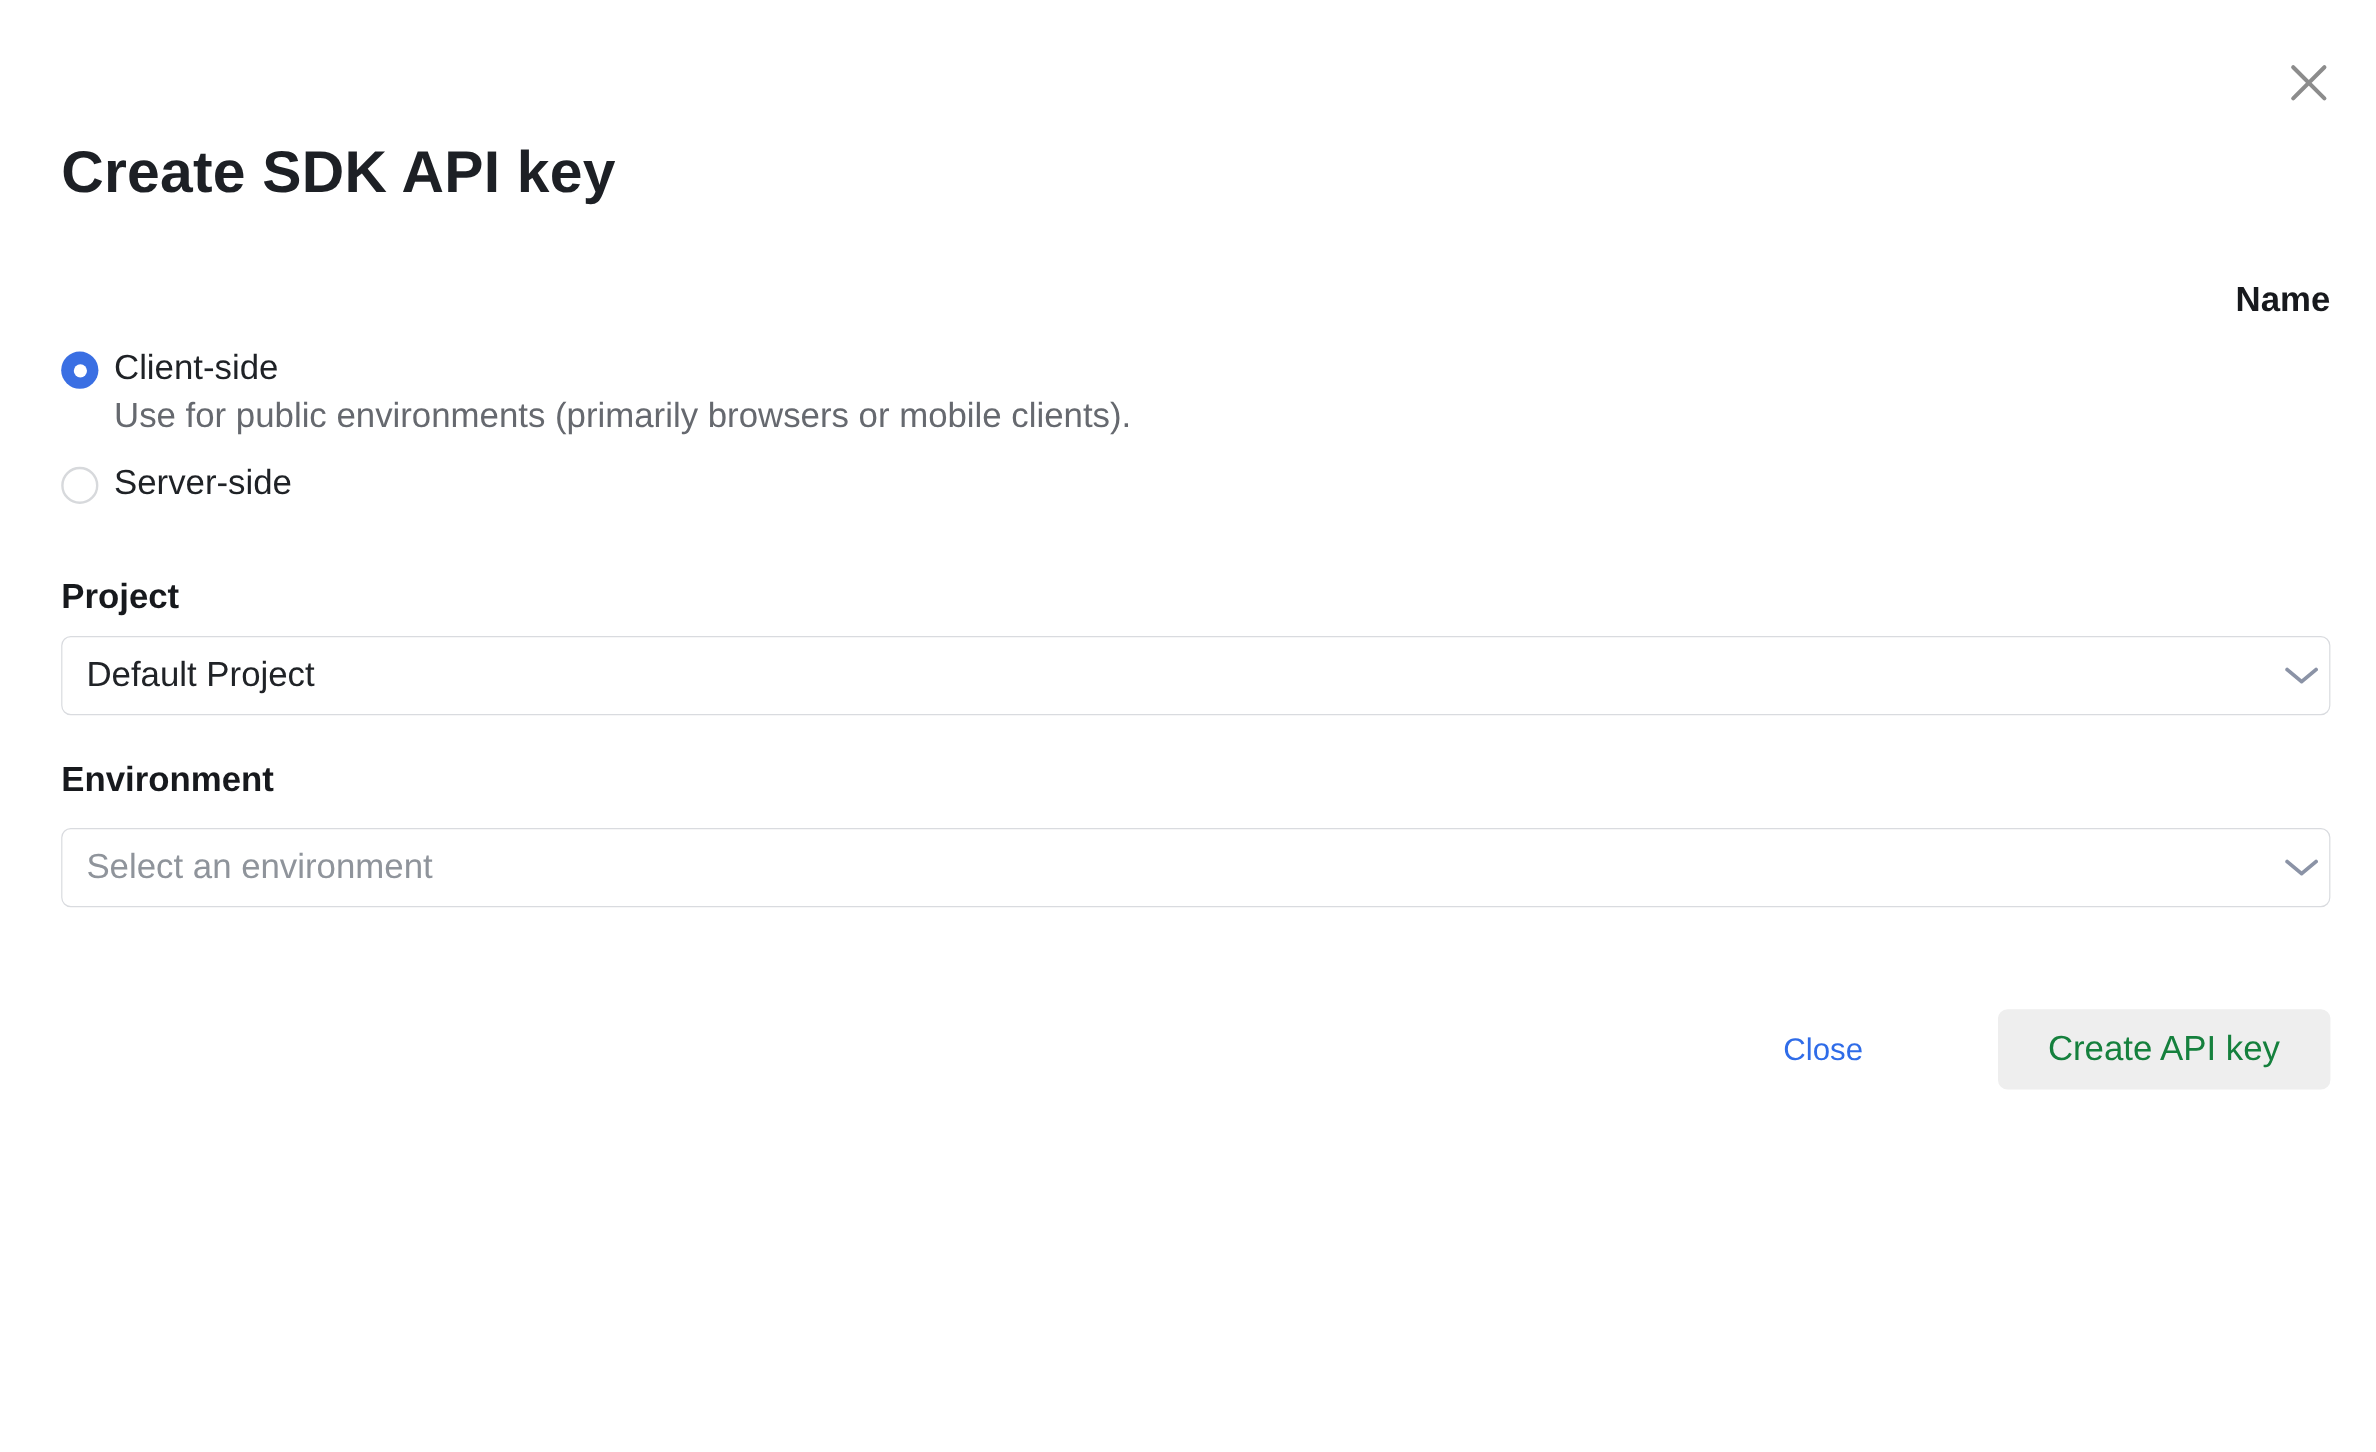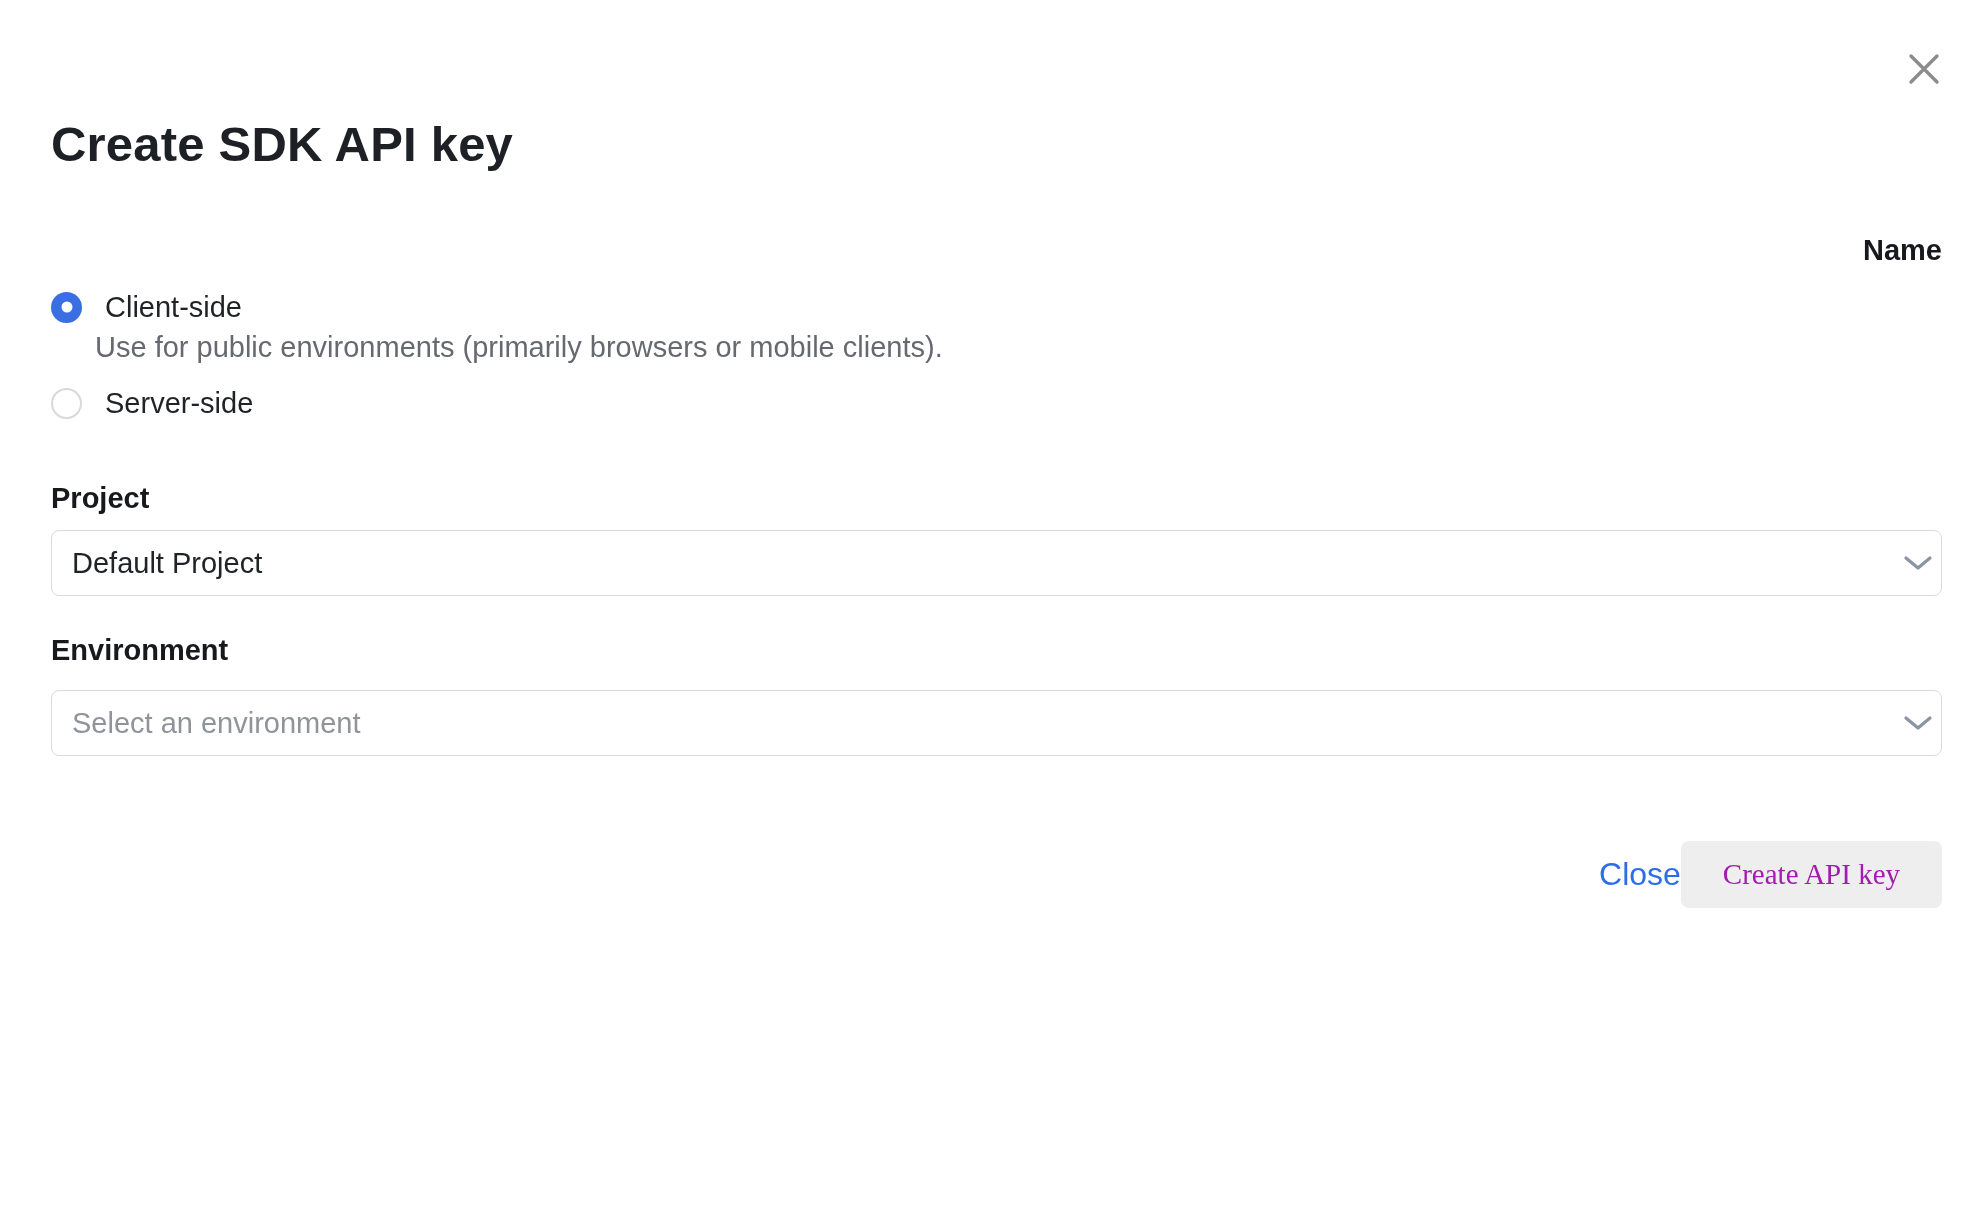--- a/index.html
+++ b/index.html
@@ -58,22 +58,22 @@
     font-family: "Liberation Sans", sans-serif;
     font-size: 29px;
     color: #202327;
     outline: none;
     background: #ffffff;
   }
   .text-input::placeholder { color: #8f949b; opacity: 1; }
   .label-type { margin-top: 62px; }
   .radio-row {
     display: flex;
-    align-items: center;
-    gap: 23px;
+    align-items: flex-end;
+    gap: 13px;
     margin-top: 25px;
     height: 34px;
     cursor: pointer;
   }
   .radio-row.second { margin-top: 24px; }
   .radio-circle {
     width: 31px;
     height: 31px;
     border-radius: 50%;
     flex: 0 0 31px;
@@ -123,33 +123,34 @@
   .select-value.placeholder { color: #8f949b; }
   .label-environment { margin-top: 39px; }
   .select-env { margin-top: 25px; }
   .footer {
     display: flex;
     align-items: center;
     justify-content: flex-end;
     margin-top: 85px;
   }
   .close-link {
-    font-size: 32px;
+    font-size: 26px;
     color: #2f6ce8;
     text-decoration: none;
+    margin-right: 112px;
     cursor: pointer;
   }
   .submit-btn {
     height: 67px;
     padding: 0 42px;
     border: none;
     border-radius: 8px;
     background: #eeeeee;
-    color: #a21caf;
-    font-family: Liberation Serif, serif;
+    color: #15803d;
+    font-family: Liberation Sans, sans-serif;
     font-size: 29px;
     cursor: default;
   }
 </style>
 </head>
 <body>
 
 <div class="dialog">
 
   <button class="close-btn" aria-label="Close dialog">

